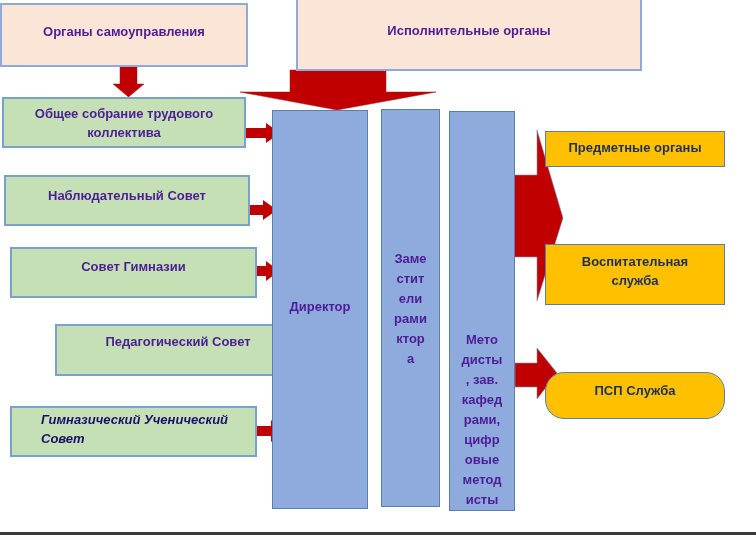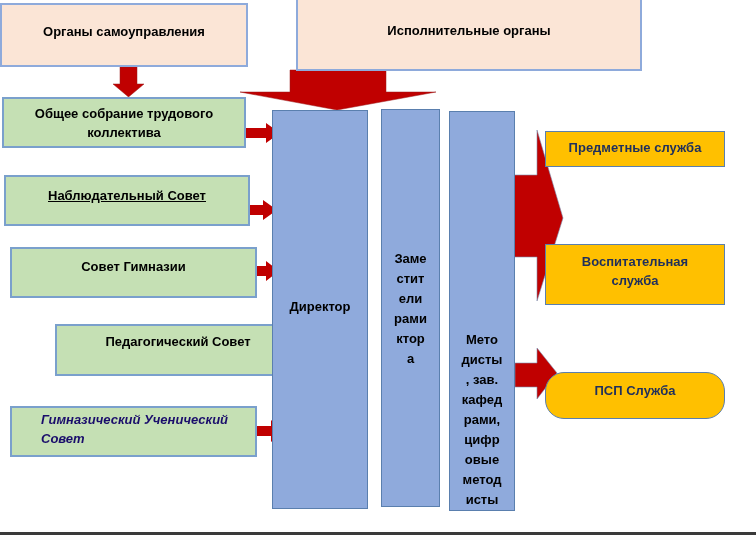--- a/index.html
+++ b/index.html
@@ -1,19 +1,19 @@
 <!DOCTYPE html>
 <html><head>
 <meta charset="utf-8">
 <style>
   html, body { margin: 0; padding: 0; background: #ffffff; }
   body { width: 756px; height: 535px; position: relative; overflow: hidden;
          font-family: "Liberation Sans", "DejaVu Sans", sans-serif; }
   .box { position: absolute; box-sizing: border-box; display: flex; justify-content: center;
-         text-align: center; font-weight: bold; color: #000000; font-size: 13px; line-height: 19px; }
+         text-align: center; font-weight: bold; color: #4c1d95; font-size: 13px; line-height: 19px; }
   .peach { background: #fbe5d6; border: 2px solid #8eaadb; align-items: flex-start; }
   .green { background: #c5e0b4; border: 2px solid #7aa0cc; align-items: flex-start; }
   .blue  { background: #8faadc; border: 1.5px solid #5a7fae; }
   .yellow{ background: #ffc000; border: 1.5px solid #5a7fae; align-items: flex-start; color: #1f2f5c; }
   .t { display: block; }
   svg.arrows { position: absolute; left: 0; top: 0; }
   .bottom-line { position: absolute; left: 0; top: 532px; width: 756px; height: 3px; background: #3a3a3a; }
 </style>
 </head>
 <body>
@@ -41,21 +41,21 @@
 <div class="box peach" style="left:296px; top:-2px; width:346px; height:73px; padding-top:21px;">
   <span class="t">Исполнительные органы</span>
 </div>
 
 <div class="box green" style="left:2px; top:97px; width:244px; height:51px; padding-top:5px;">
   <span class="t">
     <span class="t">Общее собрание трудового</span>
     <span class="t">коллектива</span>
   </span>
 </div>
-<div class="box green" style="left:4px; top:175px; width:246px; height:51px; padding-top:9px;text-decoration:underline;">
+<div class="box green" style="left:4px; top:175px; width:246px; height:51px; padding-top:9px;">
   <span class="t">Наблюдательный Совет</span>
 </div>
 <div class="box green" style="left:10px; top:247px; width:247px; height:51px; padding-top:8px;">
   <span class="t">Совет Гимназии</span>
 </div>
 <div class="box green" style="left:11px; top:324px; width:246px; height:52px; padding-top:6px;margin-left:44px;">
   <span class="t">Педагогический Совет</span>
 </div>
 <div class="box green" style="left:10px; top:406px; width:247px; height:51px; padding-top:2px; justify-content:flex-start; padding-left:29px; text-align:left; color:#1a0d6b;font-style:italic;">
   <span class="t">
@@ -85,21 +85,21 @@
     <span class="t">кафед</span>
     <span class="t">рами,</span>
     <span class="t">цифр</span>
     <span class="t">овые</span>
     <span class="t">метод</span>
     <span class="t">исты</span>
   </span>
 </div>
 
 <div class="box yellow" style="left:545px; top:131px; width:180px; height:36px; padding-top:6px;">
-  <span class="t">Предметные служба</span>
+  <span class="t">Предметные органы</span>
 </div>
 <div class="box yellow" style="left:545px; top:244px; width:180px; height:61px; padding-top:7px;">
   <span class="t">
     <span class="t">Воспитательная</span>
     <span class="t">служба</span>
   </span>
 </div>
 <div class="box yellow" style="left:545px; top:372px; width:180px; height:47px; padding-top:8px;border-radius:19px;">
   <span class="t">ПСП Служба</span>
 </div>

